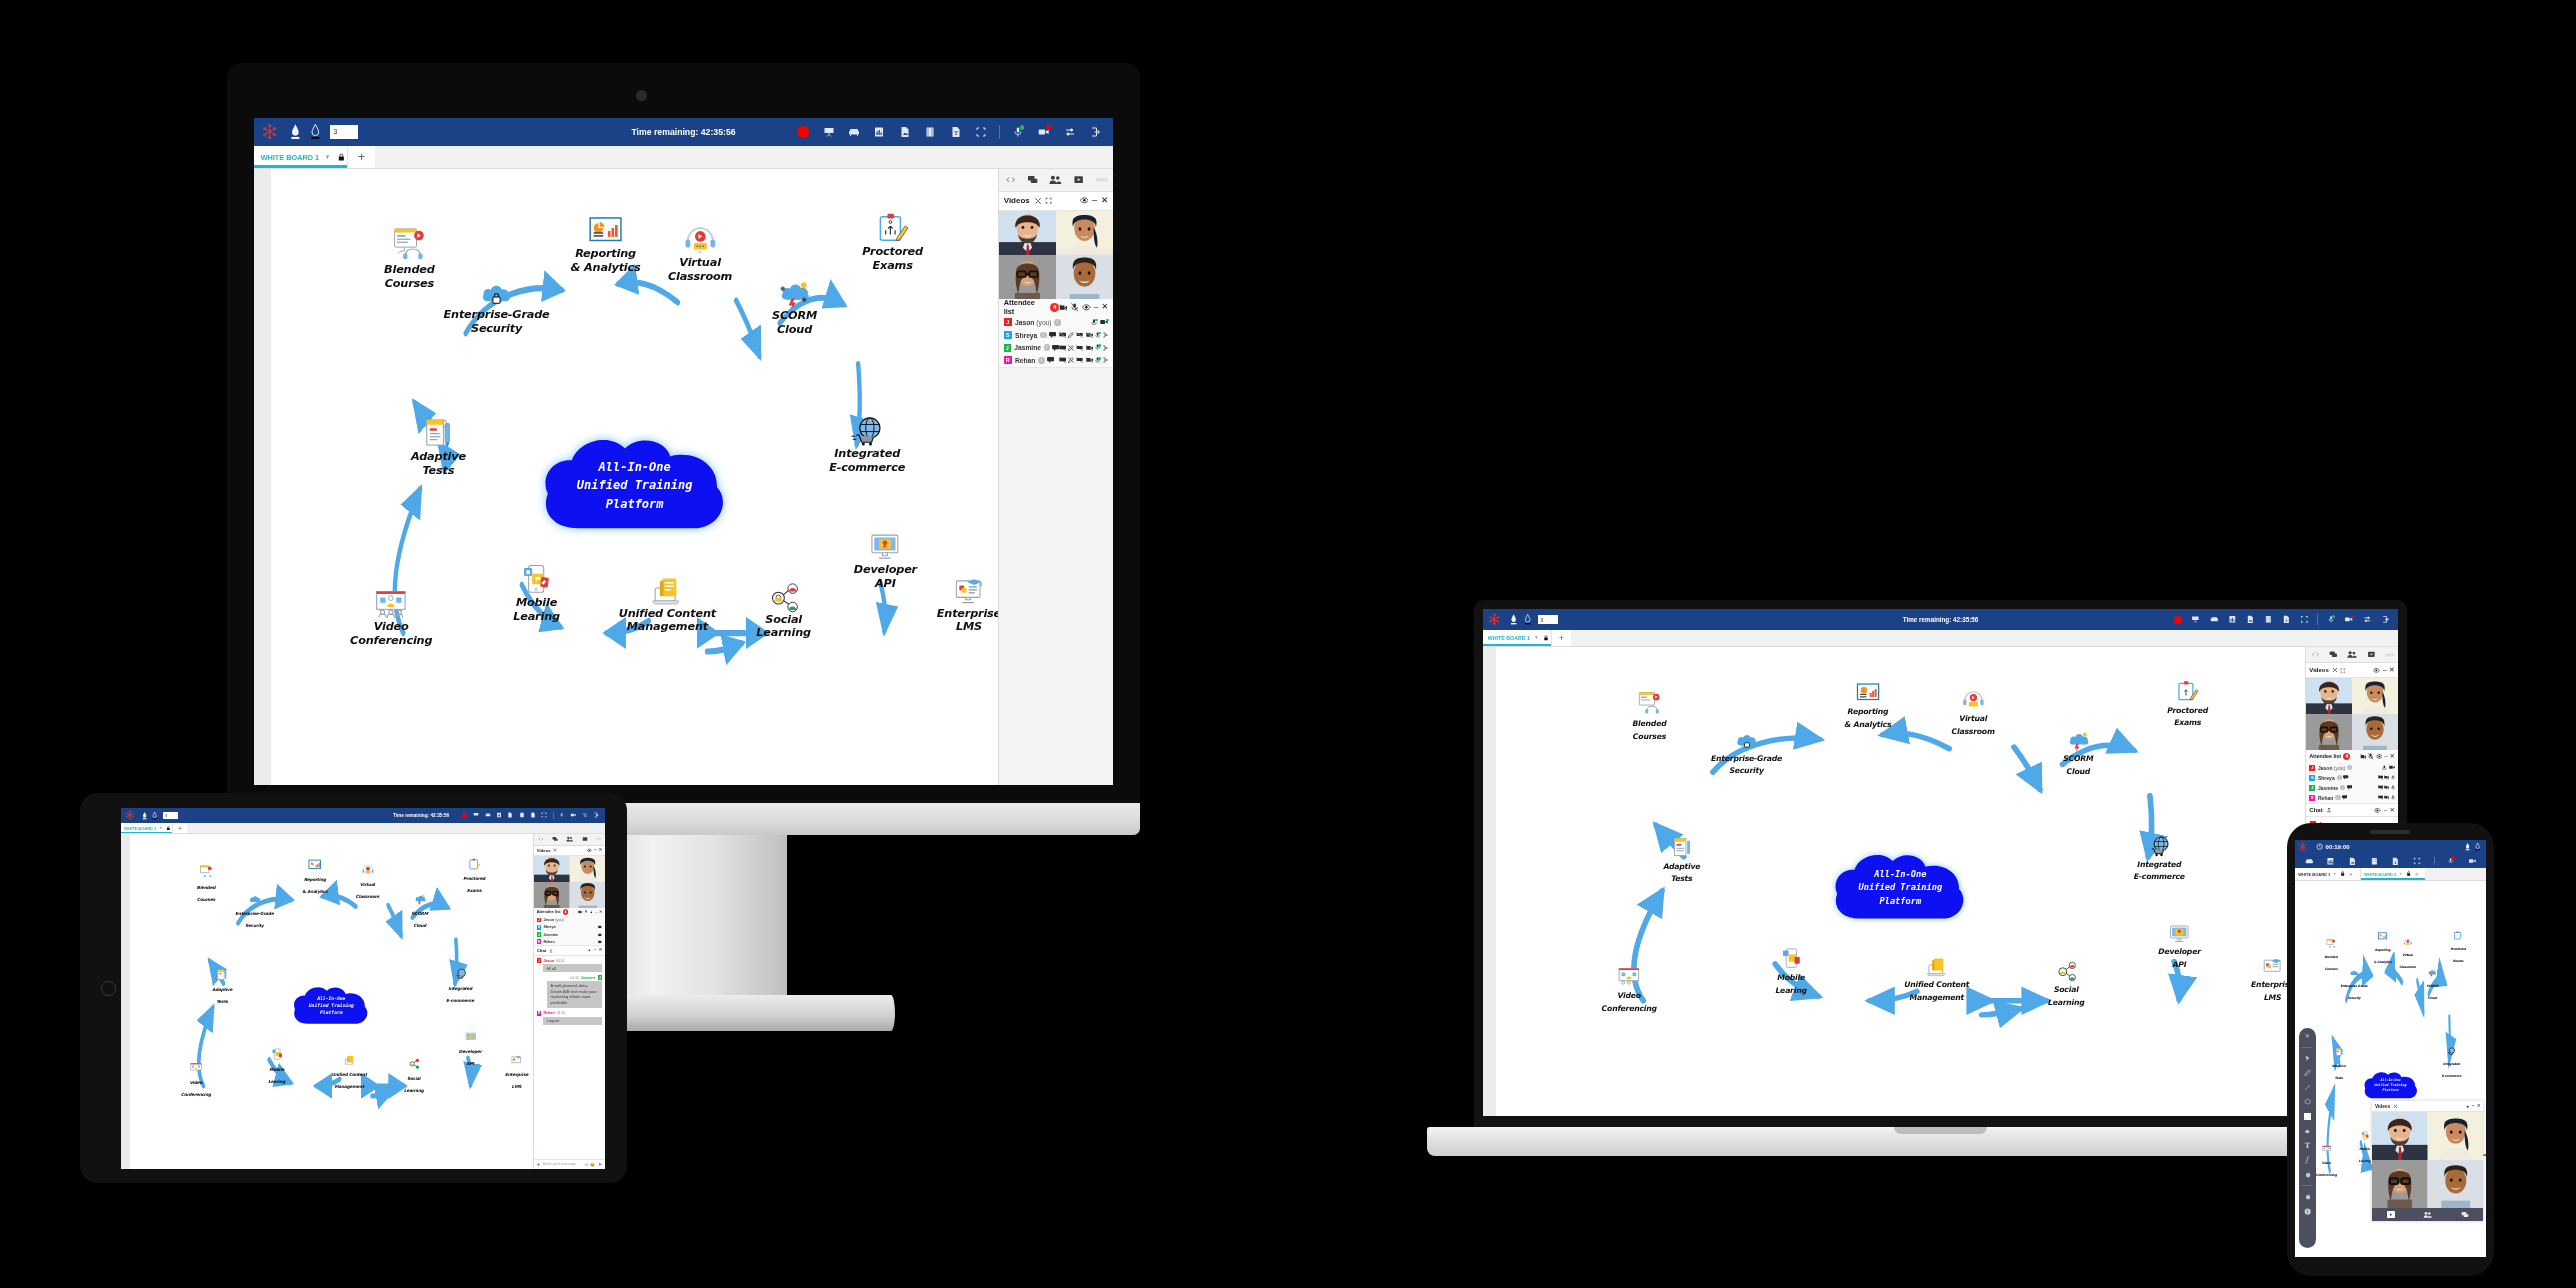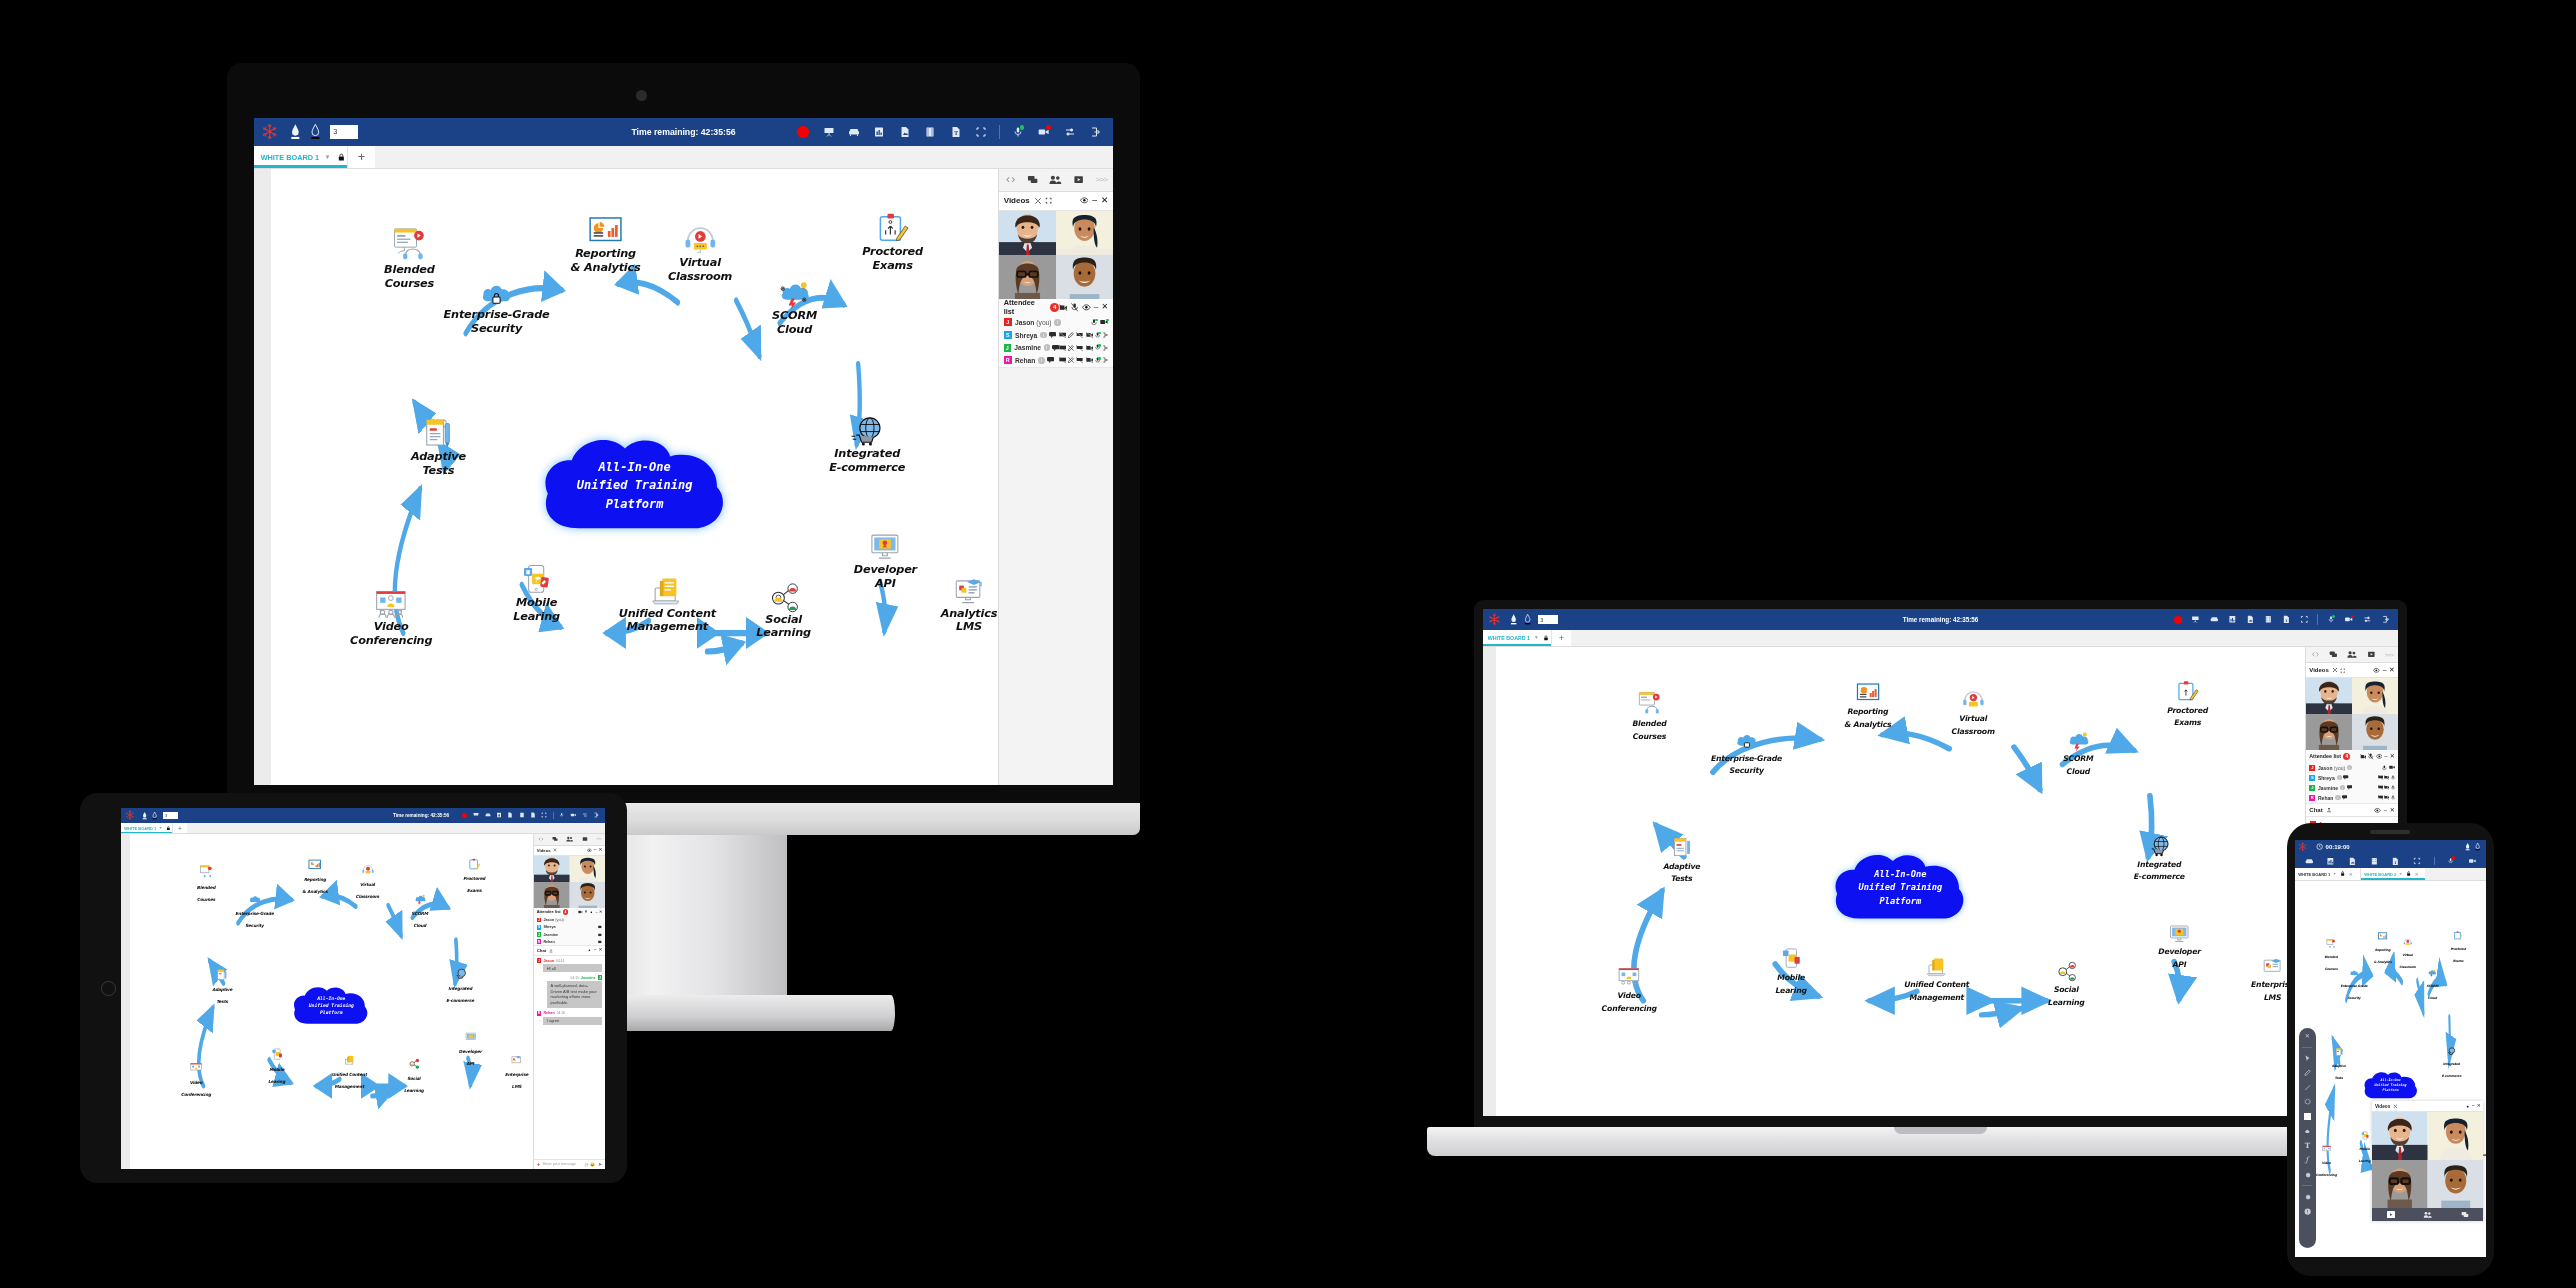--- a/index.html
+++ b/index.html
@@ -532,21 +532,21 @@
                       </g>
                       <g fill="#8fa3b8">
                         <rect x="27" y="17" width="14" height="2.4"></rect>
                         <rect x="27" y="22" width="14" height="2.4"></rect>
                         <rect x="27" y="27" width="10" height="2.4"></rect>
                       </g>
                       <path d="M22 36v4h8v-4M16 45h20" stroke="#9aa3ad" stroke-width="2" fill="none"></path>
                       <path d="M36 5l12 5-12 5-12-5z" fill="#5aa9e6"></path>
                       <path d="M48 10v7" stroke="#5aa9e6" stroke-width="2"></path>
                     </svg></span>
-                <span class="lbl" style="font-size:11.3px; margin-top:3.3px;">Analytics
+                <span class="lbl" style="font-size:11.3px; margin-top:3.3px;">Enterprise
 LMS</span>
               </div>
             </div>
           </div>
 
           <div class="dock" style="width:115px;">
             <div class="dockhead" style="height:23px;">
               <span class="di"><svg width="11.3" height="11.3" viewBox="0 0 24 24" fill="none" stroke="#9b9b9b" stroke-width="2.2">
                     <path d="M9 7l-5 5 5 5M15 7l5 5-5 5"></path>
                   </svg></span>

